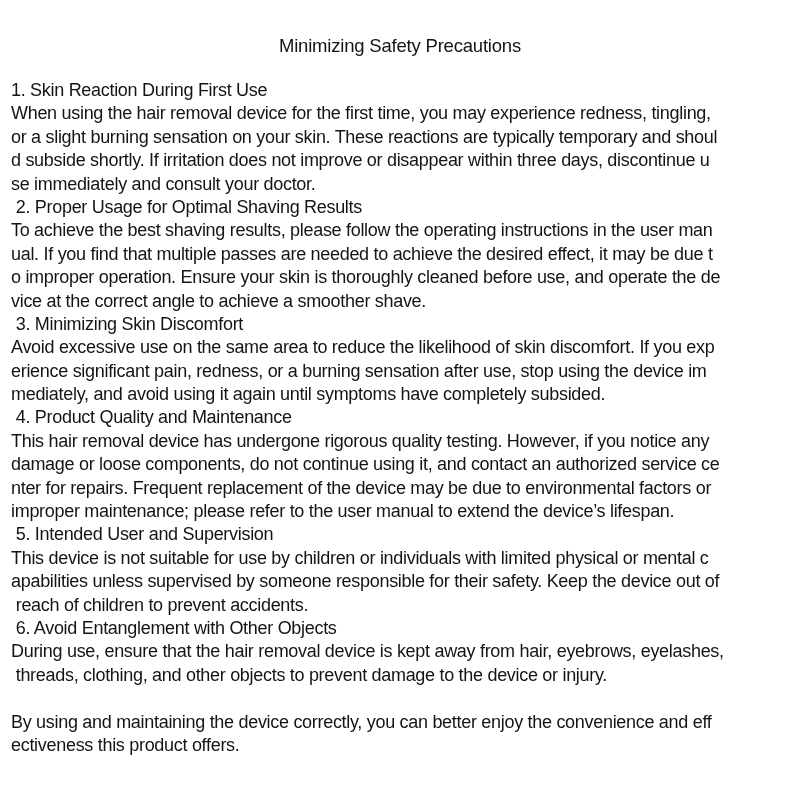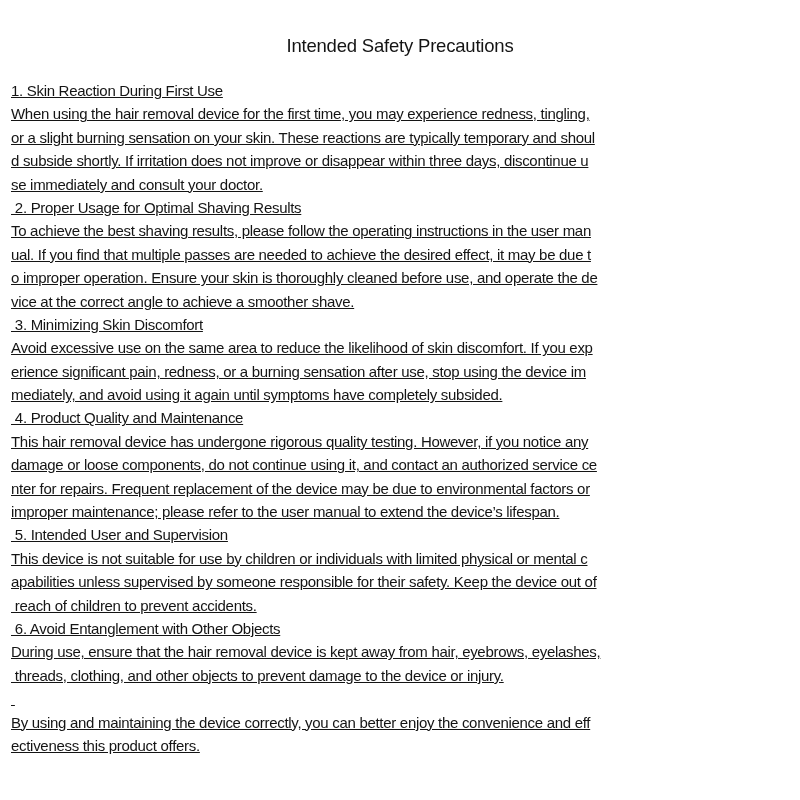--- a/index.html
+++ b/index.html
@@ -25,30 +25,29 @@
     font-size: 18.5px;
     font-weight: 500;
     letter-spacing: -0.2px;
     line-height: 22px;
   }
   .doc-body {
     position: absolute;
     top: 79px;
     left: 11px;
     width: 785px;
-    font-size: 15px;
+    font-size: 18px;
     font-weight: 500;
     letter-spacing: -0.3px;
     line-height: 23.4px;
     white-space: pre;
     overflow: hidden;
-    text-decoration: underline;
   }
   .doc-body .line {
     height: 23.4px;
   }
 </style>
 </head>
 <body>
 
-<div class="doc-title">Intended Safety Precautions</div>
+<div class="doc-title">Minimizing Safety Precautions</div>
 
 <div class="doc-body"><div class="line">1. Skin Reaction During First Use</div><div class="line">When using the hair removal device for the first time, you may experience redness, tingling,</div><div class="line">or a slight burning sensation on your skin. These reactions are typically temporary and shoul</div><div class="line">d subside shortly. If irritation does not improve or disappear within three days, discontinue u</div><div class="line">se immediately and consult your doctor.</div><div class="line"> 2. Proper Usage for Optimal Shaving Results</div><div class="line">To achieve the best shaving results, please follow the operating instructions in the user man</div><div class="line">ual. If you find that multiple passes are needed to achieve the desired effect, it may be due t</div><div class="line">o improper operation. Ensure your skin is thoroughly cleaned before use, and operate the de</div><div class="line">vice at the correct angle to achieve a smoother shave.</div><div class="line"> 3. Minimizing Skin Discomfort</div><div class="line">Avoid excessive use on the same area to reduce the likelihood of skin discomfort. If you exp</div><div class="line">erience significant pain, redness, or a burning sensation after use, stop using the device im</div><div class="line">mediately, and avoid using it again until symptoms have completely subsided.</div><div class="line"> 4. Product Quality and Maintenance</div><div class="line">This hair removal device has undergone rigorous quality testing. However, if you notice any</div><div class="line">damage or loose components, do not continue using it, and contact an authorized service ce</div><div class="line">nter for repairs. Frequent replacement of the device may be due to environmental factors or</div><div class="line">improper maintenance; please refer to the user manual to extend the device’s lifespan.</div><div class="line"> 5. Intended User and Supervision</div><div class="line">This device is not suitable for use by children or individuals with limited physical or mental c</div><div class="line">apabilities unless supervised by someone responsible for their safety. Keep the device out of</div><div class="line"> reach of children to prevent accidents.</div><div class="line"> 6. Avoid Entanglement with Other Objects</div><div class="line">During use, ensure that the hair removal device is kept away from hair, eyebrows, eyelashes,</div><div class="line"> threads, clothing, and other objects to prevent damage to the device or injury.</div><div class="line">&nbsp;</div><div class="line">By using and maintaining the device correctly, you can better enjoy the convenience and eff</div><div class="line">ectiveness this product offers.</div></div>
 
 </body></html>

